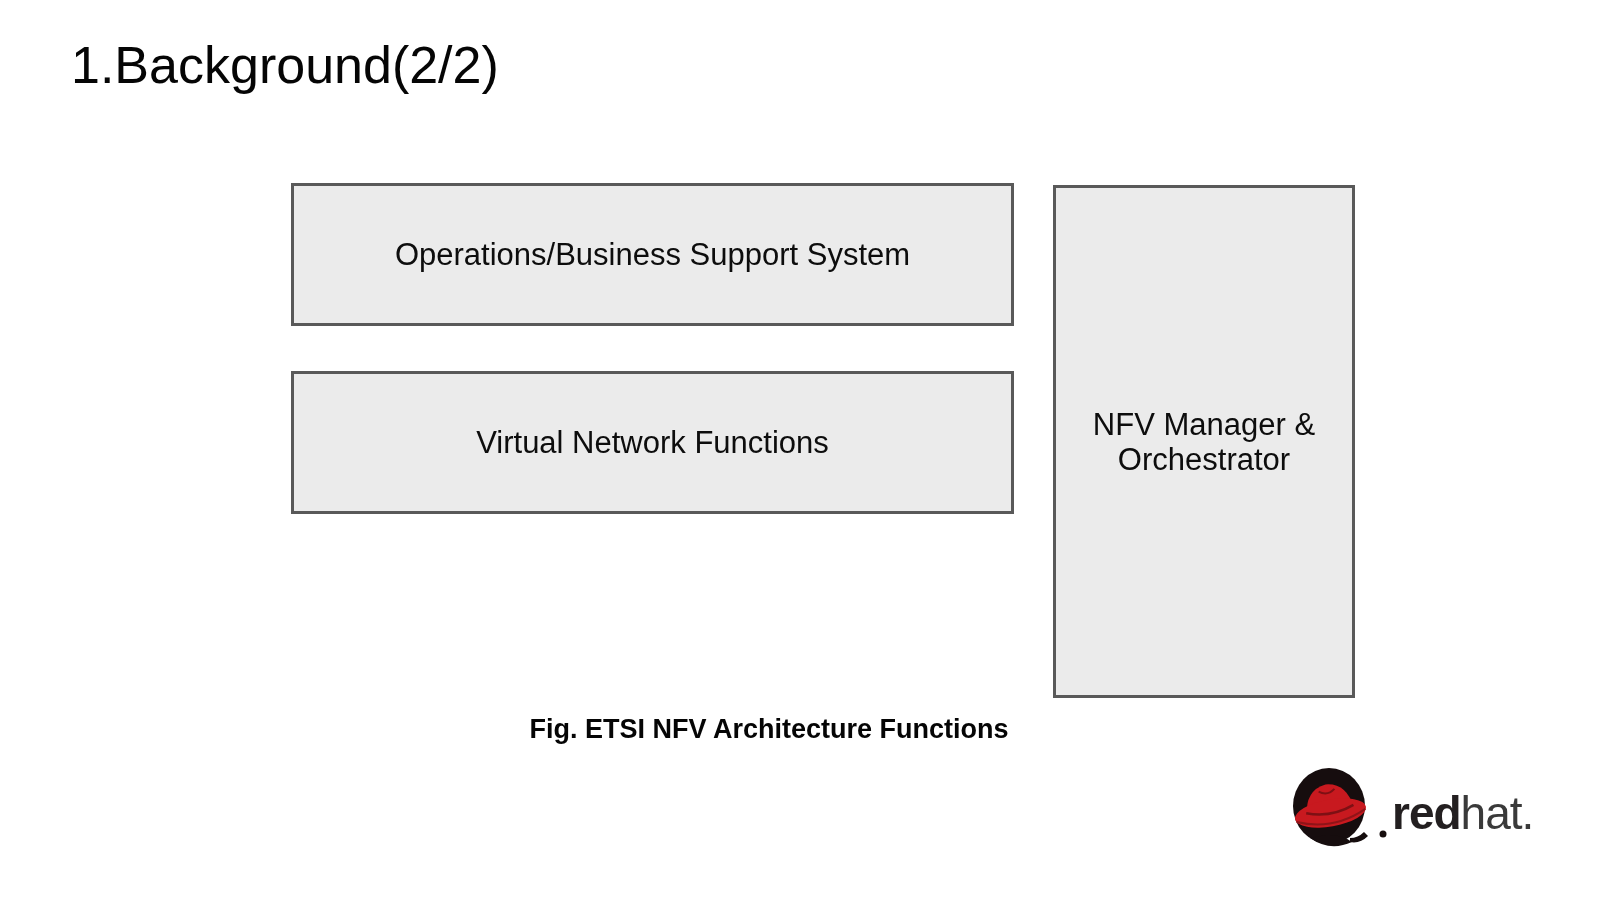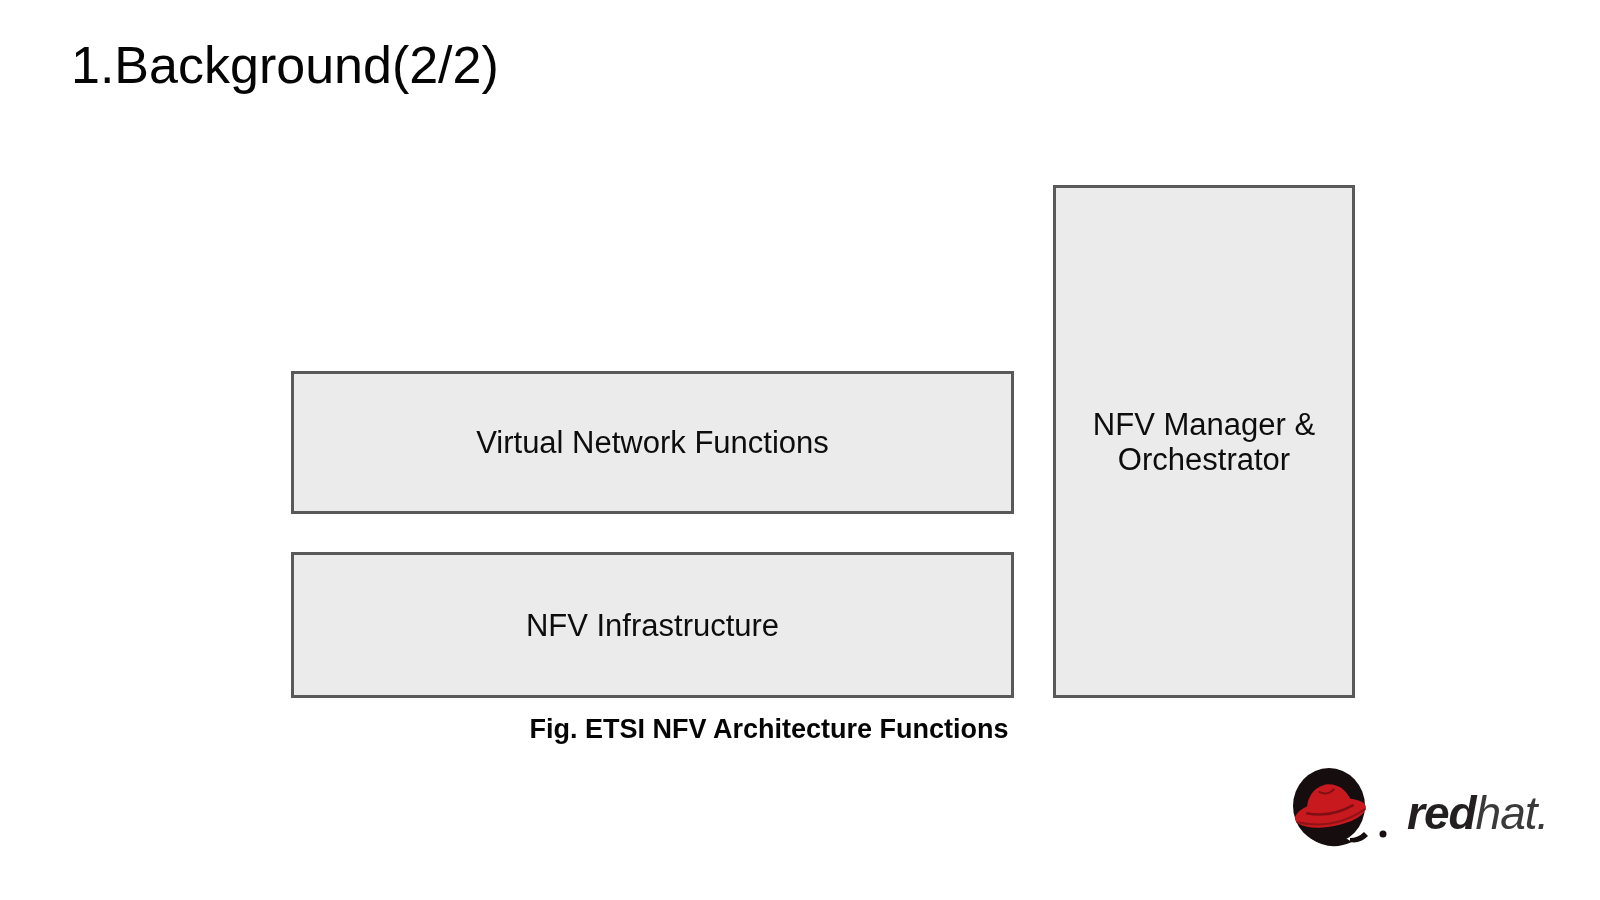--- a/index.html
+++ b/index.html
@@ -63,49 +63,48 @@
   }
   .logo-icon {
     width: 104px;
     height: 90px;
     display: block;
   }
   .logo-wordmark {
     font-size: 46px;
     line-height: 1;
     letter-spacing: -1px;
-    margin-left: 17px;
+    margin-left: 2px;
     margin-bottom: 14px;
     white-space: nowrap;
-    font-style: italic;
   }
   .logo-word-bold {
     font-weight: 700;
     color: #231f20;
   }
   .logo-word-regular {
     font-weight: 400;
     color: #3a3a3a;
   }
 </style>
 </head>
 <body>
 
 <div class="slide">
 
   <div class="slide-title">1.Background(2/2)</div>
 
+  <div class="diagram-box box-oss">
+    <span>Operations/Business Support System</span>
+  </div>
 
   <div class="diagram-box box-vnf">
     <span>Virtual Network Functions</span>
   </div>
 
-  <div class="diagram-box box-nfvi">
-    <span>NFV Infrastructure</span>
-  </div>
 
   <div class="diagram-box box-mano">
     <span>NFV Manager &amp; Orchestrator</span>
   </div>
 
   <div class="fig-caption">Fig. ETSI NFV Architecture Functions</div>
 
   <div class="logo">
     <svg class="logo-icon" viewBox="0 0 104 90" xmlns="http://www.w3.org/2000/svg">
 

